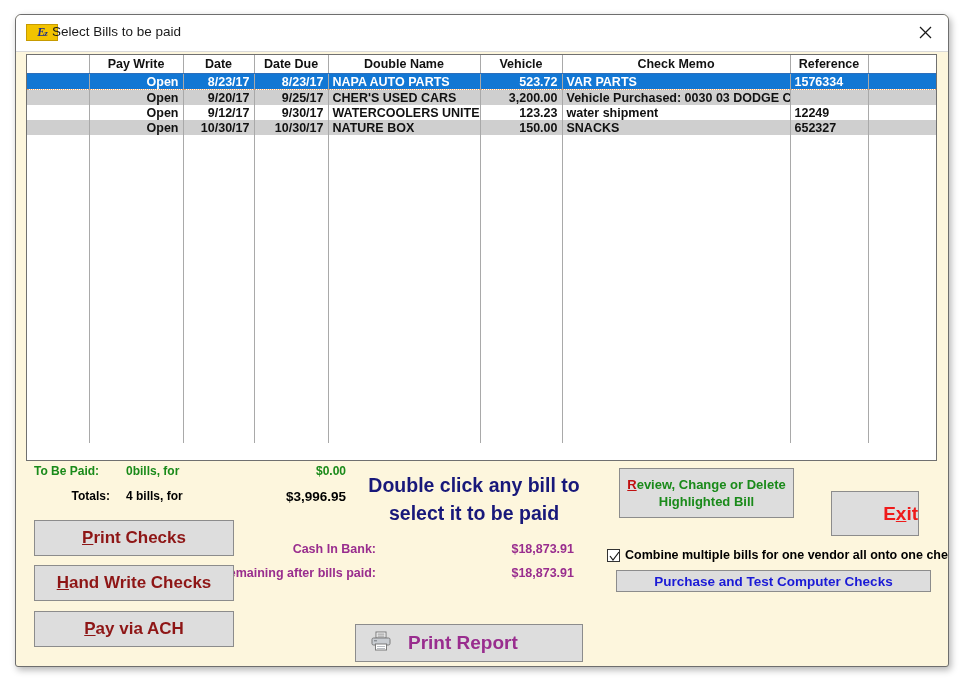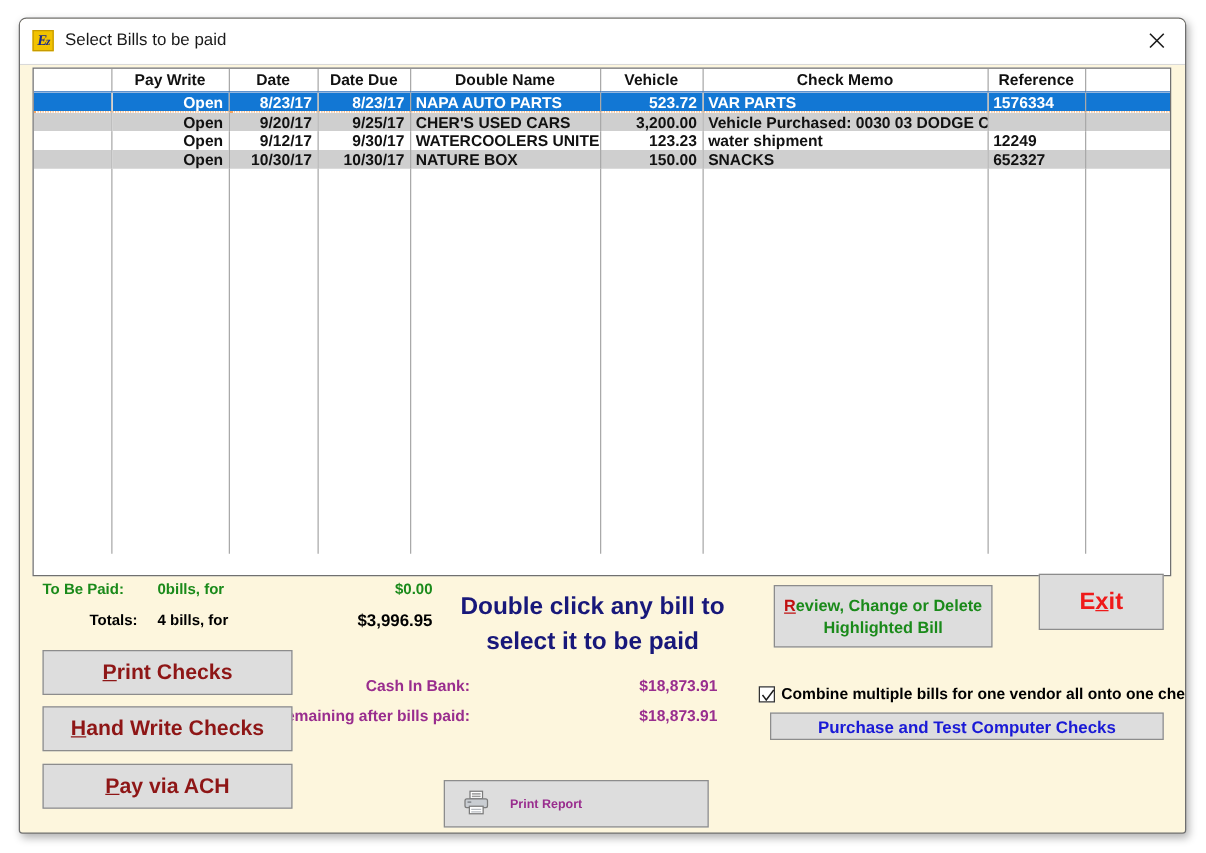--- a/index.html
+++ b/index.html
@@ -29,21 +29,21 @@
     position: relative;
     height: 36px;
     background: #ffffff;
     border-bottom: 1px solid #d9d9d9;
     border-radius: 5px 5px 0 0;
   }
   #title-icon {
     position: absolute;
     left: 10px;
     top: 9px;
-    width: 17px;
+    width: 32px;
     height: 17px;
     background: #f2c300;
     border: 1px solid #c79b00;
     box-sizing: border-box;
     color: #1b2a8a;
     font-family: "Liberation Serif", serif;
     font-weight: bold;
     font-size: 12px;
     font-style: italic;
     line-height: 15px;
@@ -185,27 +185,27 @@
   }
   .btn u { text-decoration: underline; }
 
   #btn-print-checks { left: 18px; top: 505px; width: 200px; height: 36px; color: #8e1616; font-size: 17px; }
   #btn-hand-write   { left: 18px; top: 550px; width: 200px; height: 36px; color: #8e1616; font-size: 17px; }
   #btn-pay-ach      { left: 18px; top: 596px; width: 200px; height: 36px; color: #8e1616; font-size: 17px; }
 
   #btn-review { left: 603px; top: 453px; width: 175px; height: 50px; color: #1a8a1a; font-size: 13px; line-height: 17px; flex-direction: column; }
   #btn-review .r-red { color: #c01010; }
 
-  #btn-exit { left: 815px; top: 444px; width: 100px; height: 45px; color: #ef1a1a; font-size: 19px; }
+  #btn-exit { left: 815px; top: 476px; width: 88px; height: 45px; color: #ef1a1a; font-size: 19px; justify-content: flex-end; }
 
   #btn-purchase { left: 600px; top: 555px; width: 315px; height: 22px; color: #1a1ad6; font-size: 13.5px; }
 
   #btn-print-report {
-    left: 339px; top: 609px; width: 212px; height: 38px;
-    color: #992d8e; font-size: 10px;
+    left: 339px; top: 609px; width: 228px; height: 38px;
+    color: #992d8e; font-size: 19px;
     justify-content: flex-start; padding-left: 14px;
   }
   #btn-print-report .pr-txt { margin-left: 16px; }
 
   
   #combine-row {
     position: absolute;
     left: 591px;
     top: 533px;
     display: flex;

